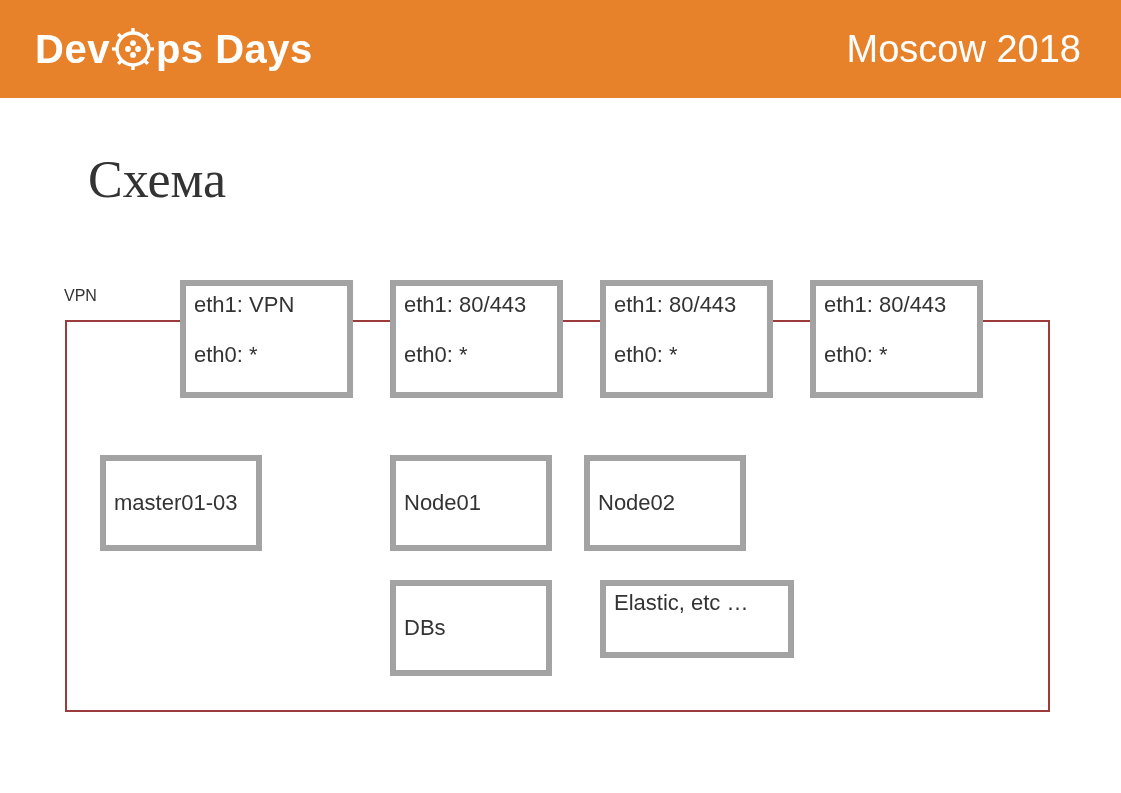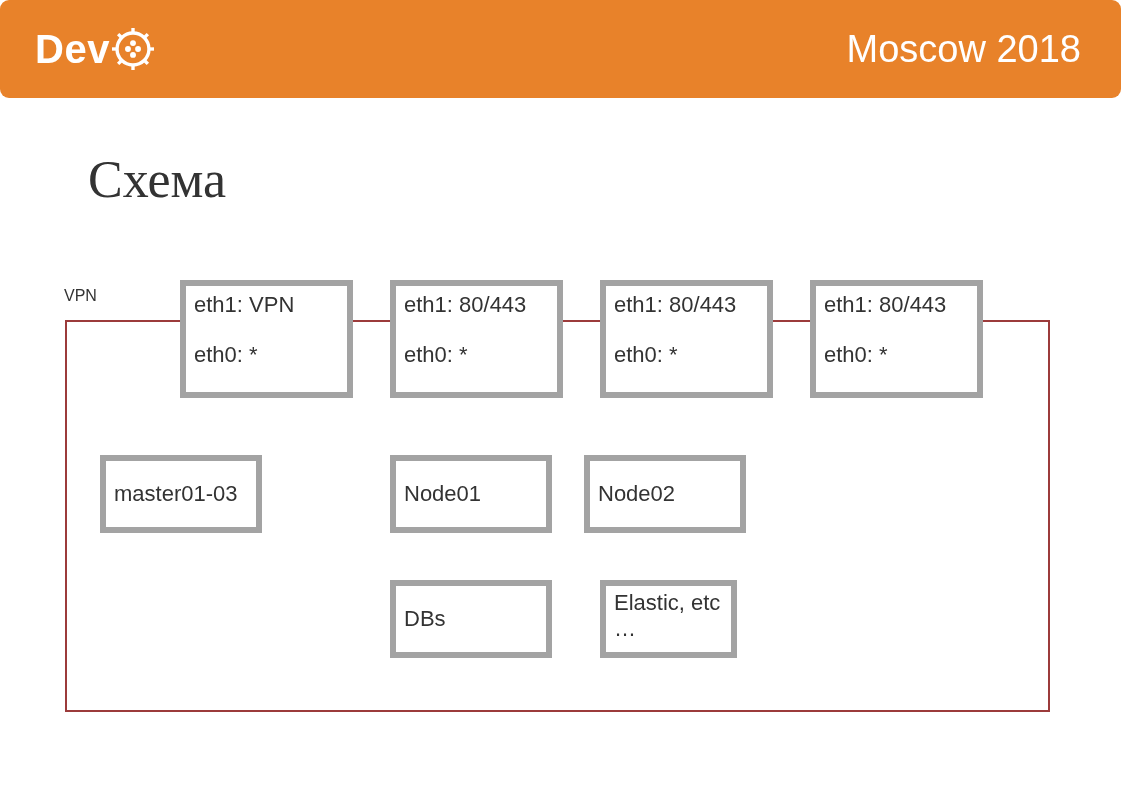--- a/index.html
+++ b/index.html
@@ -14,21 +14,20 @@
     .header-bar {
       position: absolute;
       top: 0; left: 0; right: 0;
       height: 98px;
       background: #e8822a;
       display: flex;
       align-items: center;
       justify-content: space-between;
       padding: 0 40px 0 35px;
       color: #ffffff;
-      border-radius: 9px;
     }
     .brand {
       display: flex;
       align-items: center;
       font-size: 40px;
       font-weight: 700;
       font-family: "Trebuchet MS", Verdana, sans-serif;
       letter-spacing: 0.5px;
     }
     .gear-wrap {
@@ -68,22 +67,22 @@
       position: absolute;
       border: 6px solid #a3a3a3;
       background: #ffffff;
       padding: 6px 8px;
       font-size: 22px;
       color: #333333;
     }
     .box .line { line-height: 1.2; }
     .tall { height: 118px; width: 173px; }
     .tall .gap { height: 24px; }
-    .small { width: 162px; height: 78px; display:flex; align-items:center; }
-    .small2 { width: 137px; height: 78px; display:flex; align-items:flex-start; padding-top:4px; }
+    .small { width: 162px; height: 96px; display:flex; align-items:center; }
+    .small2 { width: 194px; height: 78px; display:flex; align-items:flex-start; padding-top:4px; }
   </style>
 </head>
 <body>
 
 <div class="header-bar">
   <div class="brand">
     <span>Dev</span>
     <span class="gear-wrap">
       <svg width="42" height="42" viewBox="0 0 100 100">
         <circle cx="50" cy="50" r="38" fill="none" stroke="#ffffff" stroke-width="8"></circle>
@@ -96,20 +95,21 @@
           <rect x="46" y="86" width="8" height="14" transform="rotate(45 50 50)"></rect>
           <rect x="0" y="46" width="14" height="8" transform="rotate(45 50 50)"></rect>
           <rect x="86" y="46" width="14" height="8" transform="rotate(45 50 50)"></rect>
         </g>
         <circle cx="38" cy="50" r="7" fill="#ffffff"></circle>
         <circle cx="62" cy="50" r="7" fill="#ffffff"></circle>
         <circle cx="50" cy="36" r="7" fill="#ffffff"></circle>
         <circle cx="50" cy="64" r="7" fill="#ffffff"></circle>
       </svg>
     </span>
+    <span>ps Days</span>
   </div>
   <div class="event">Moscow 2018</div>
 </div>
 
 <div class="slide-title">Схема</div>
 
 <div class="vpn-label">VPN</div>
 <div class="vpn-frame"></div>
 
 <div class="box tall" style="left:180px; top:280px;">

